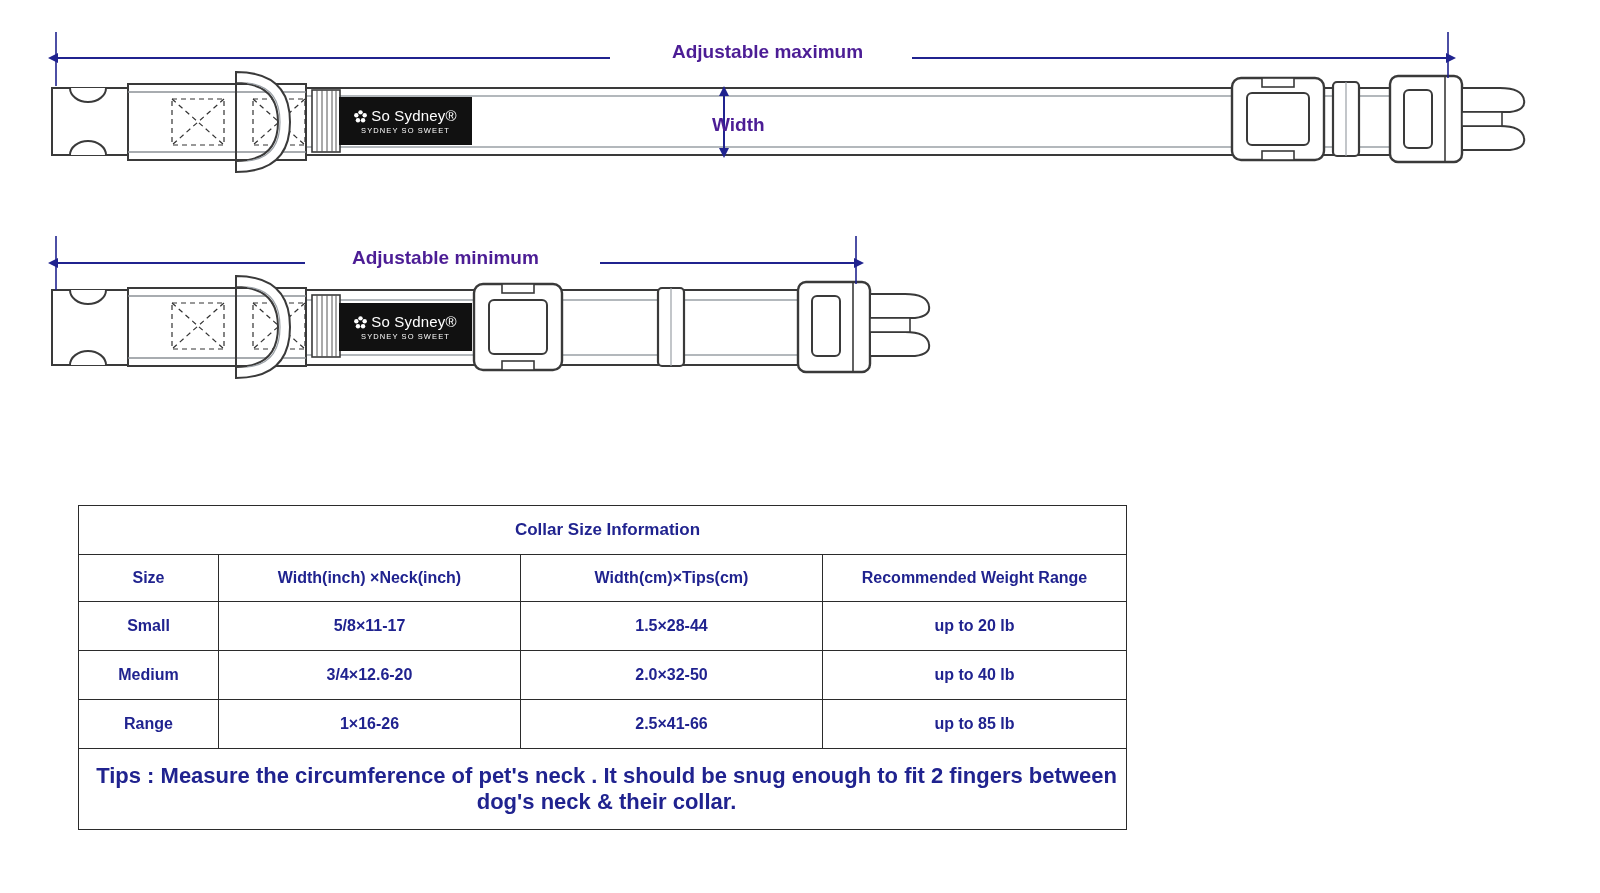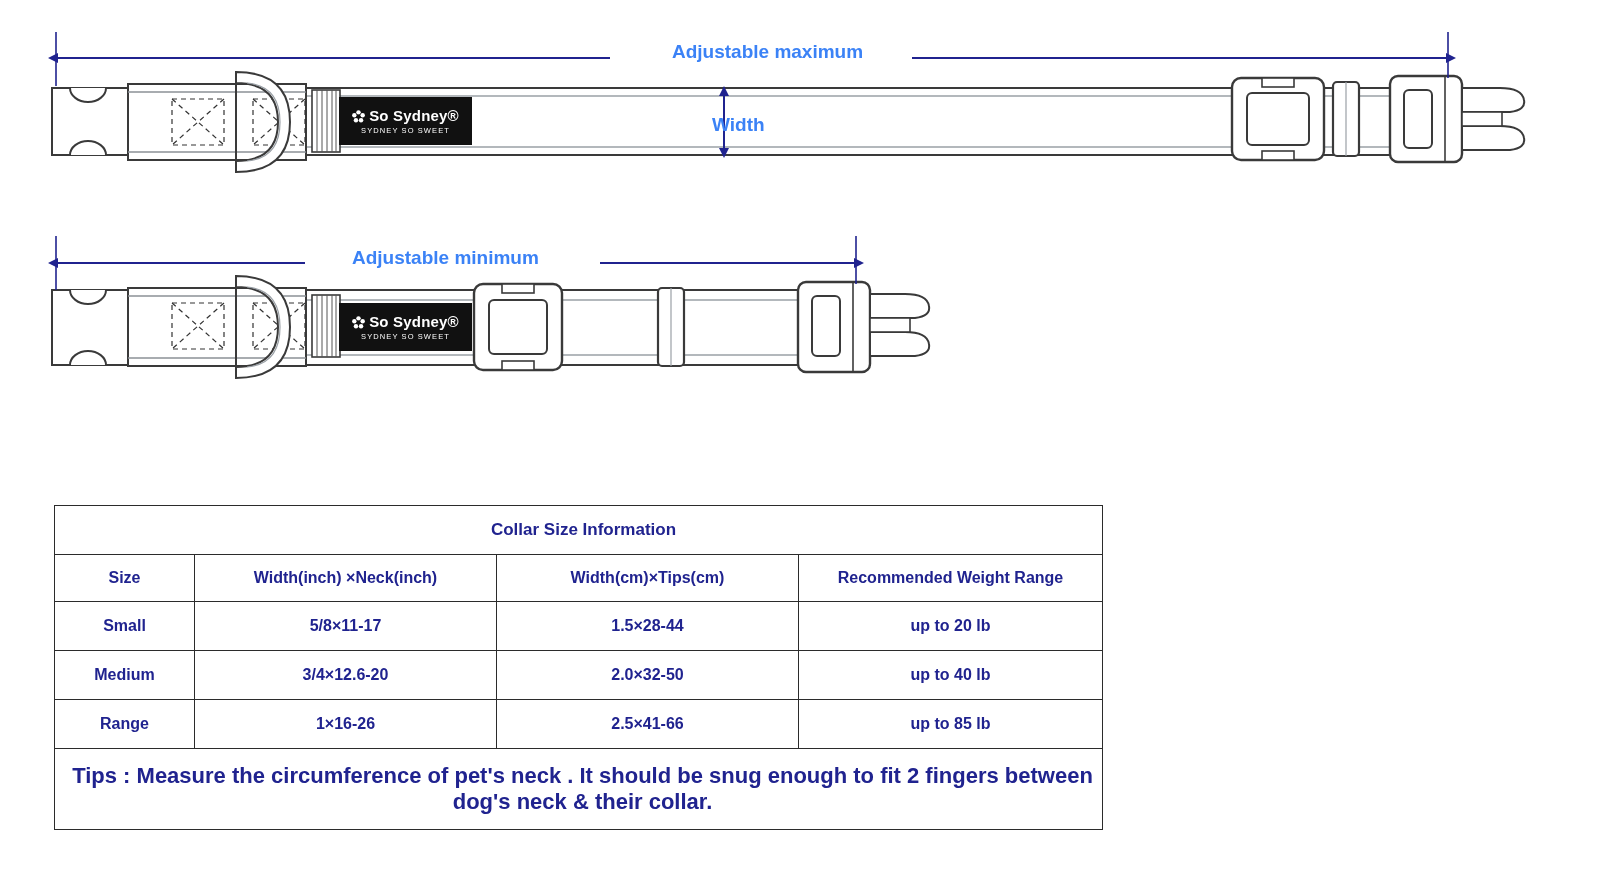--- a/index.html
+++ b/index.html
@@ -20,41 +20,41 @@
     left: 0; top: 0;
     width: 1600px;
     height: 893px;
   }
 
   
   .dim-label {
     position: absolute;
     font-weight: bold;
     font-size: 19px;
-    color: #3b82f6;
+    color: #4c1d95;
     white-space: nowrap;
   }
   #label-adj-max { left: 672px; top: 41px; }
   #label-adj-min { left: 352px; top: 247px; }
   #label-width   { left: 712px; top: 114px; }
 
   
   .brand-tag {
     position: absolute;
     background: #111111;
     color: #ffffff;
     display: flex;
     flex-direction: column;
     align-items: center;
     justify-content: center;
     box-sizing: border-box;
   }
   .brand-tag .brand-main {
     font-size: 15px;
-    font-weight: bold;
+    font-weight: normal;
     letter-spacing: 0.2px;
     line-height: 1;
     display: flex;
     align-items: center;
     gap: 4px;
     text-align: center;
   }
   .brand-tag .brand-sub {
     font-size: 7.5px;
     letter-spacing: 1.1px;
@@ -75,20 +75,21 @@
   #size-table-wrap {
     position: absolute;
     left: 54px;
     top: 505px;
     width: 1048px;
   }
   table.size-table {
     border-collapse: collapse;
     width: 1048px;
     table-layout: fixed;
+    margin-left: 24px;
   }
   table.size-table td, table.size-table th {
     border: 1px solid #2b2b2b;
     color: #20238f;
     font-weight: bold;
     text-align: center;
     vertical-align: middle;
   }
   td.title-cell {
     text-align: left;

